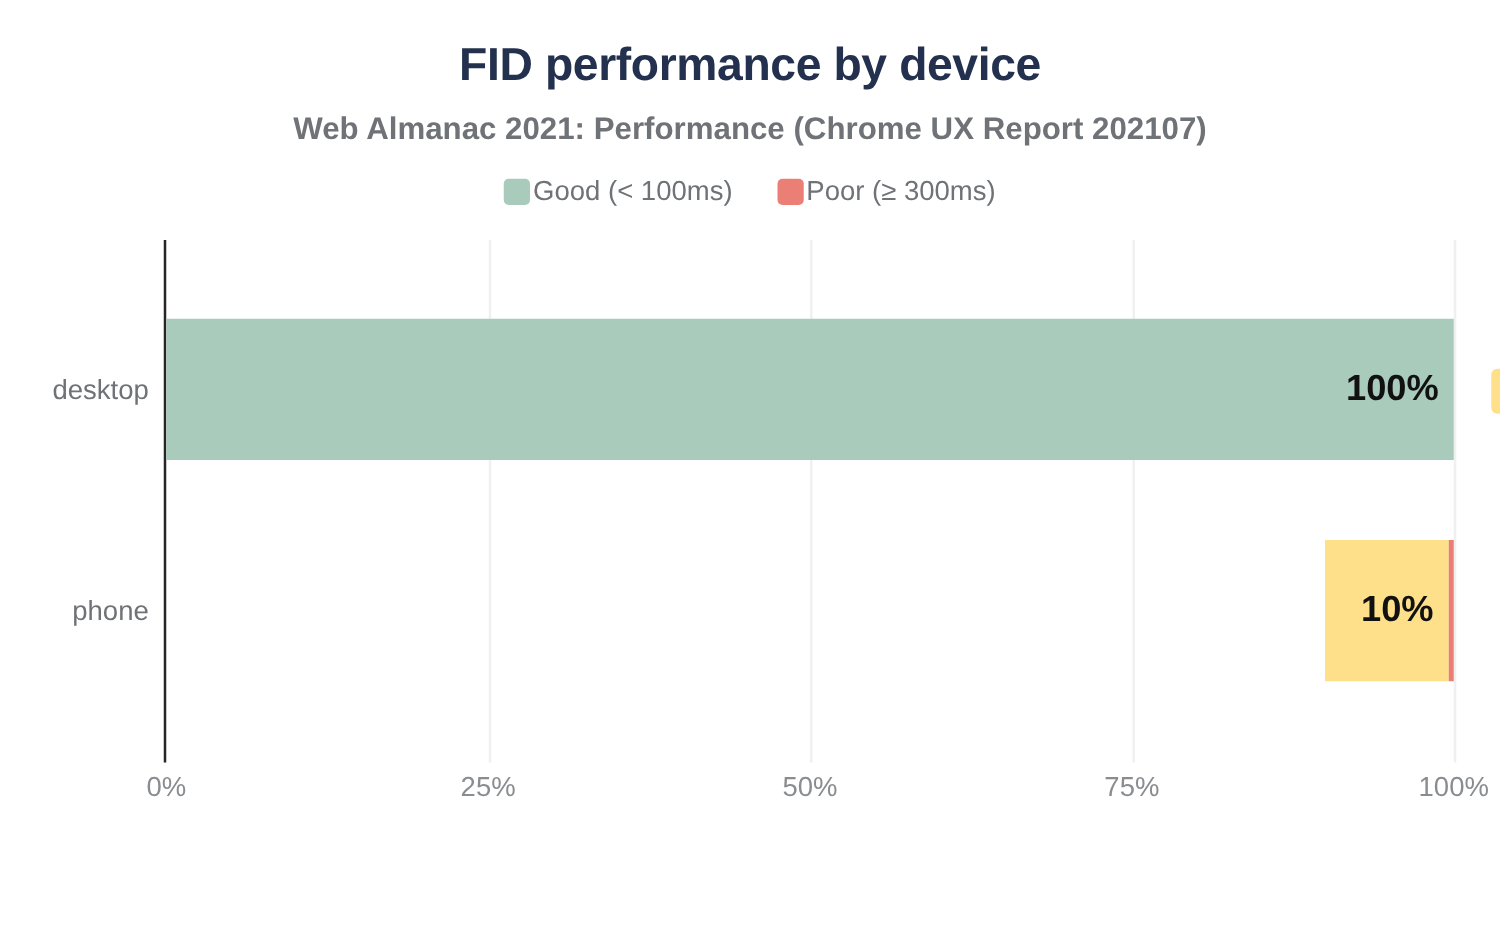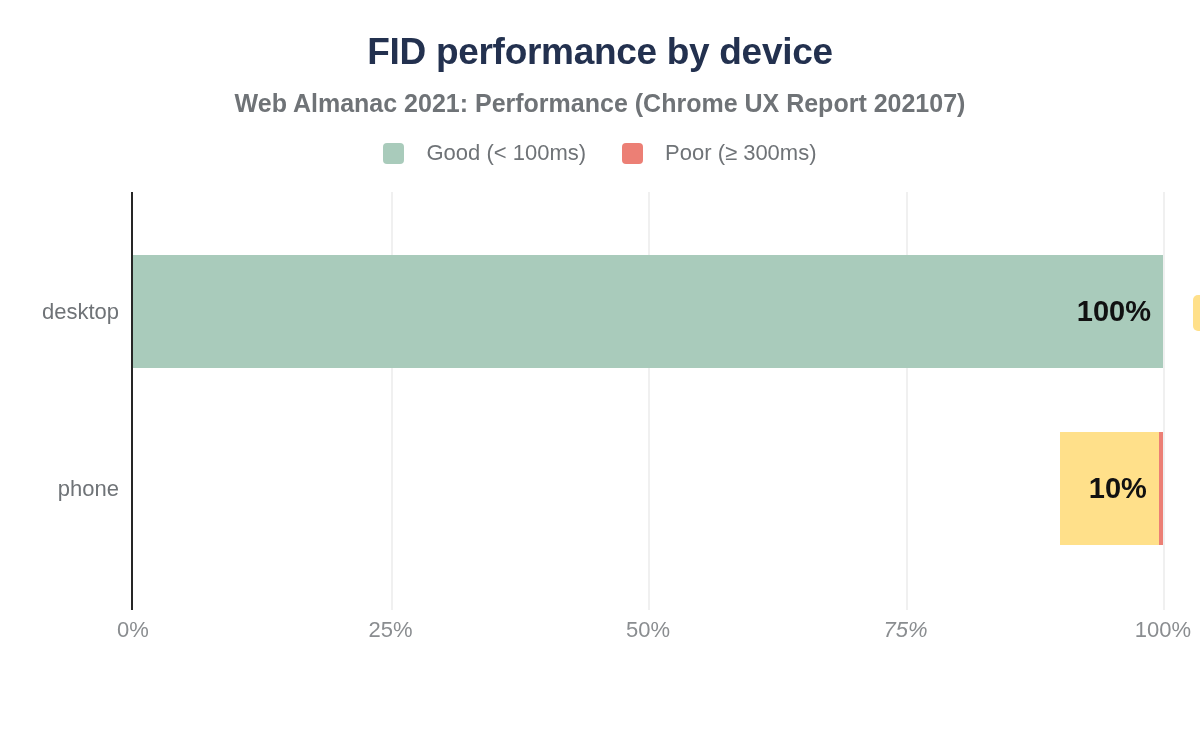--- a/index.html
+++ b/index.html
@@ -55,21 +55,21 @@
     top: 140px;
     width: 1200px;
     display: flex;
     justify-content: center;
     align-items: center;
     gap: 36px;
   }
   .legend-item {
     display: flex;
     align-items: center;
-    gap: 22px;
+    gap: 2px;
     justify-content: center;
   }
   .legend-swatch {
     width: 21px;
     height: 21px;
     border-radius: 4px;
     display: block;
   }
   .legend-label {
     font-size: 22px;
@@ -204,15 +204,15 @@
     </div>
 
   <div class="overflow-pill" id="overflow-pill" style="background: rgb(255, 224, 138);"></div>
 
 
 <div class="y-tick" style="top: 299px;">desktop</div>
     <div class="y-tick" style="top: 476px;">phone</div>
     <div class="x-tick" style="left: 133px;">0%</div>
     <div class="x-tick" style="left: 390.5px;">25%</div>
     <div class="x-tick" style="left: 648px;">50%</div>
-    <div class="x-tick" style="left: 905.5px; font-style: italic;">75%</div>
+    <div class="x-tick" style="left: 905.5px;">75%</div>
     <div class="x-tick" style="left: 1163px;">100%</div>
   </div>
 
 </body></html>

